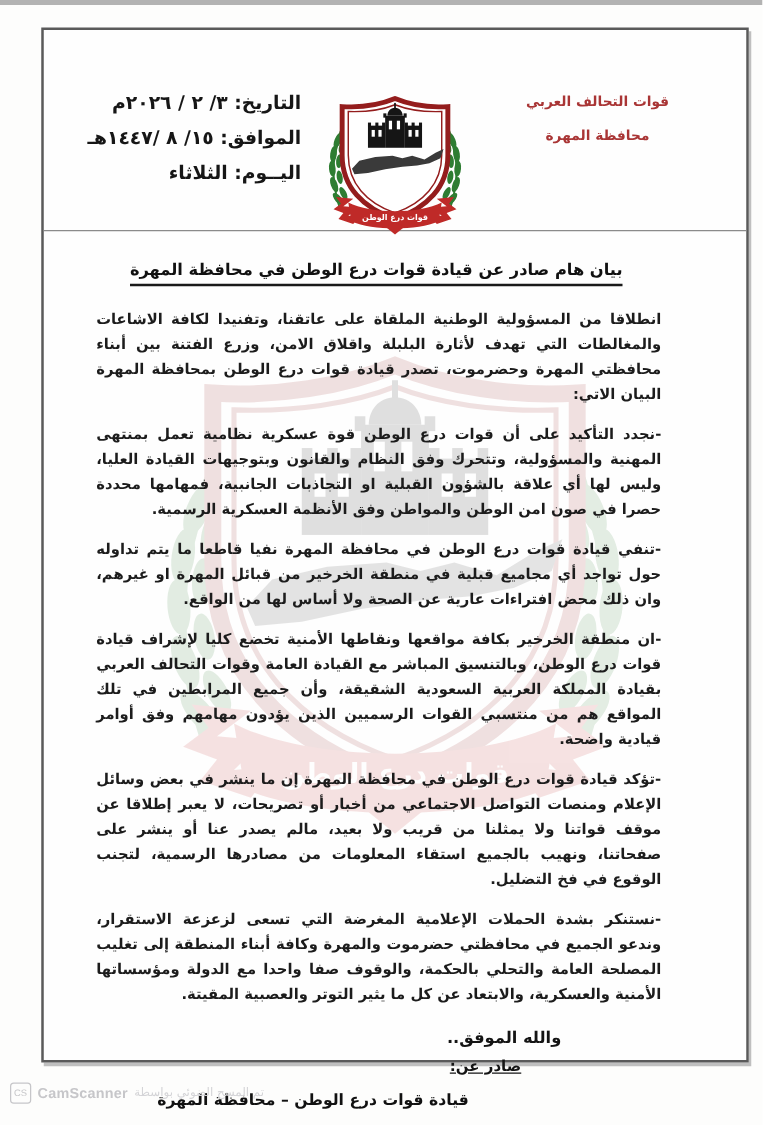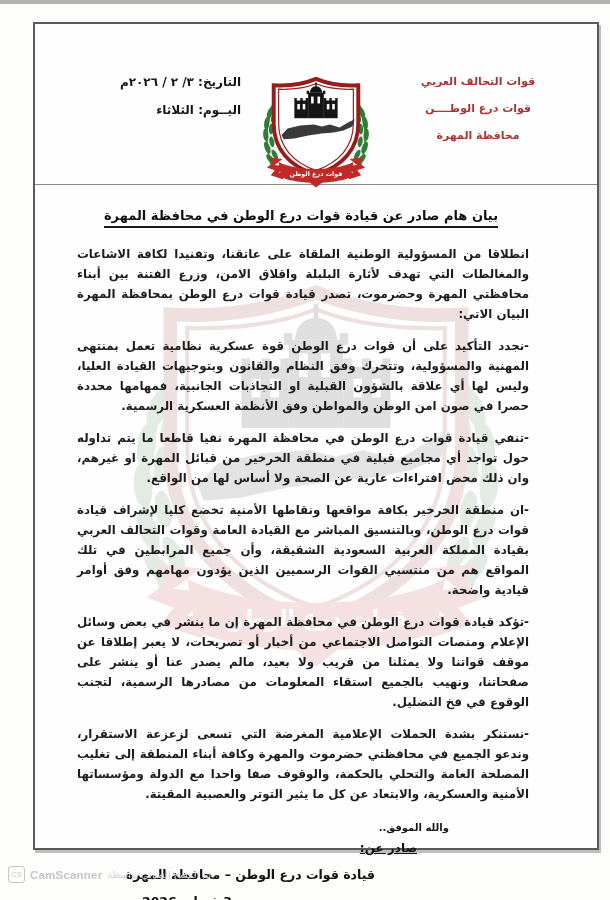--- a/index.html
+++ b/index.html
@@ -17,21 +17,21 @@
     box-sizing:border-box;
   }
   
   .hdr{position:relative;height:160px;border-bottom:1.5px solid #8b8b8b;}
   .hdr-right{
     position:absolute;top:44px;right:34px;width:170px;text-align:center;
     color:#a93535;font-weight:bold;font-size:11px;line-height:27px;direction:rtl;
   }
   .hdr-left{
     position:absolute;top:44px;left:16px;width:190px;text-align:right;
-    color:#161616;font-weight:bold;font-size:12px;line-height:28px;direction:rtl;
+    color:#161616;font-weight:bold;font-size:15px;line-height:28px;direction:rtl;
   }
   .hdr-emblem{position:absolute;top:48px;left:50%;transform:translateX(-50%);width:118px;height:118px;z-index:2;}
   
   .watermark{
     position:absolute;top:248px;left:50%;transform:translateX(-50%);
     width:410px;height:400px;opacity:.13;z-index:0;pointer-events:none;
   }
   
   .body{
     position:relative;z-index:1;direction:rtl;
@@ -40,21 +40,21 @@
   .title-wrap{text-align:center;margin:0 0 16px 0;}
   .title{
     display:inline-block;font-weight:bold;font-size:13px;color:#111;
     border-bottom:2px solid #1a1a1a;padding-bottom:3px;
   }
   .para{
     margin:0 0 12px 4px;font-size:11.8px;font-weight:bold;color:#1c1c1c;
     line-height:20px;text-align:justify;
   }
   
-  .closing{margin:18px 80px 0 0;font-size:10px;font-weight:bold;color:#141414;text-align:right;direction:rtl;}
+  .closing{margin:18px 80px 0 0;font-size:13px;font-weight:bold;color:#141414;text-align:right;direction:rtl;}
   .issued-label{margin:8px 112px 0 0;font-size:12px;font-weight:bold;color:#141414;text-align:right;direction:rtl;text-decoration:underline;}
   .issuer{margin:12px 154px 0 0;font-size:12.5px;font-weight:bold;color:#111;text-align:right;direction:rtl;}
   .issue-date{margin:12px 297px 0 0;font-size:12.5px;font-weight:bold;color:#111;text-align:right;direction:rtl;}
   
   .scan-mark{
     position:absolute;left:8px;top:866px;display:flex;align-items:center;gap:5px;
     color:#c3c3c6;z-index:3;
   }
   .cs-icon{
     width:15px;height:15px;border:1.5px solid #c6c6c9;border-radius:3px;
@@ -147,25 +147,25 @@
 
   <div class="watermark">
     <svg viewBox="0 0 120 118" width="410" height="400">
         <use href="#emblem"></use>
       </svg>
   </div>
 
   <div class="hdr">
     <div class="hdr-right">
       <div>قوات التحالف العربي</div>
-      <div>قوات درع الوطــــن</div>
       <div>محافظة المهرة</div>
     </div>
     <div class="hdr-left">
       <div>التاريخ: ٣/ ٢ / ٢٠٢٦م</div>
+      <div>الموافق: ١٥/ ٨ /١٤٤٧هـ</div>
       <div>اليــوم: الثلاثاء</div>
     </div>
     <div class="hdr-emblem">
       <svg viewBox="0 0 120 118" width="118" height="118">
           <use href="#emblem"></use>
         </svg>
     </div>
   </div>
 
   <div class="body">

